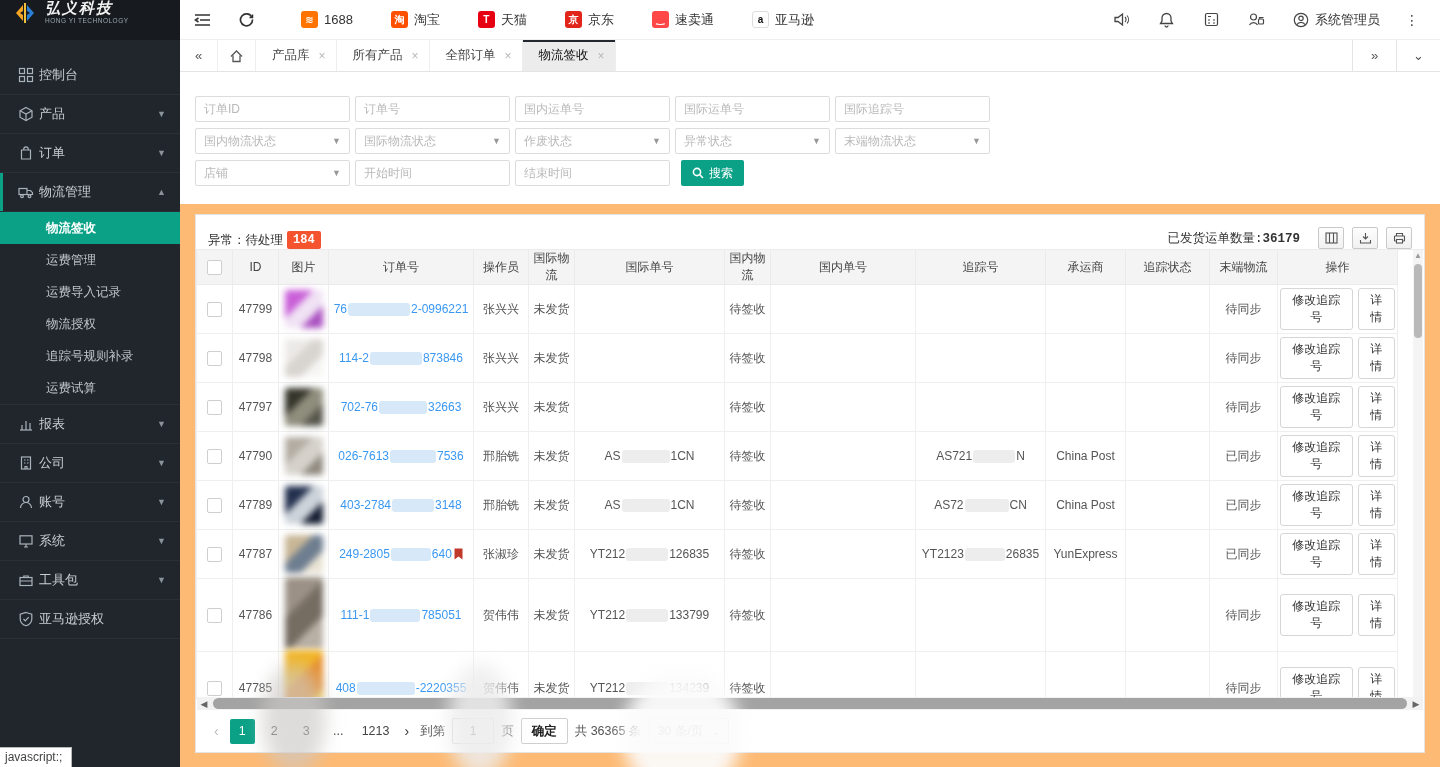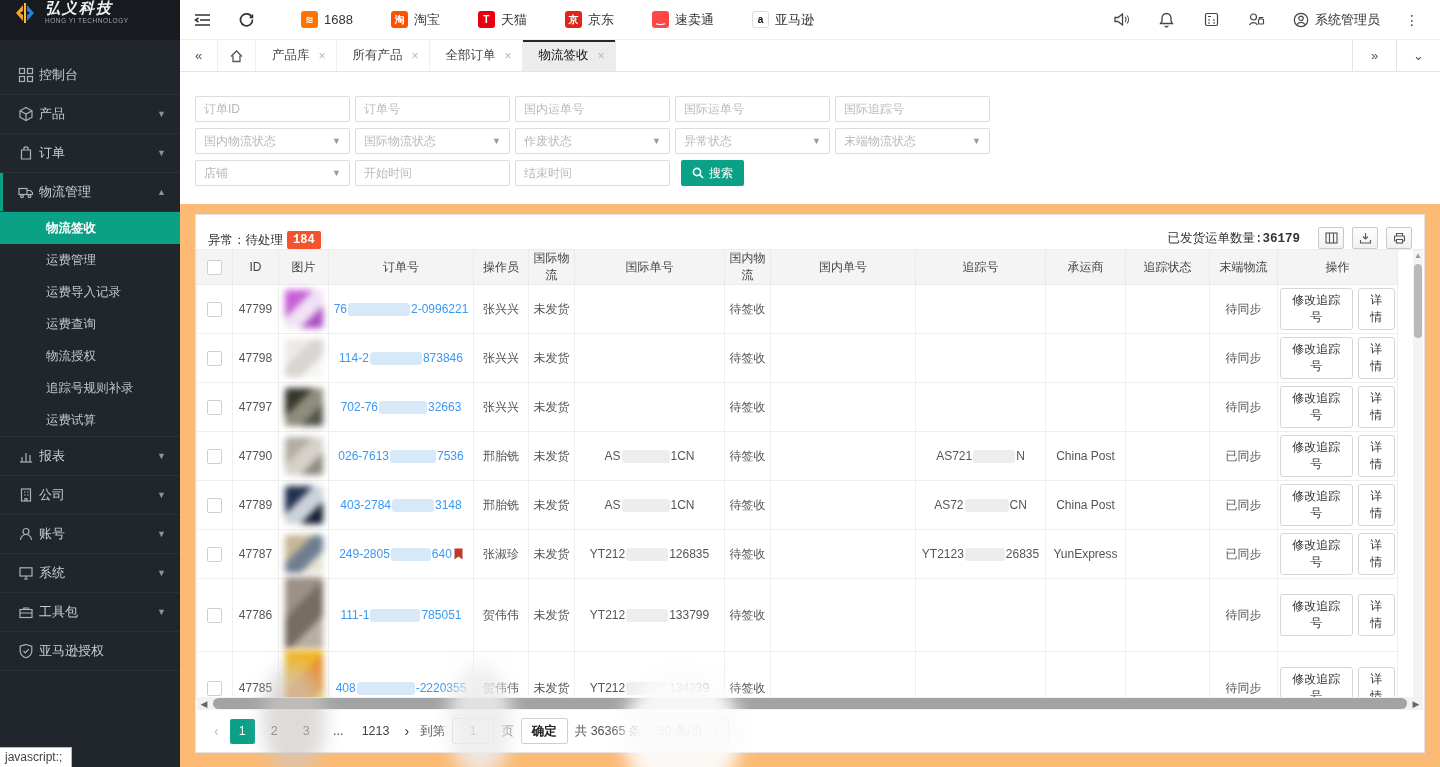--- a/index.html
+++ b/index.html
@@ -146,21 +146,20 @@
           <circle cx="4" cy="12.3" r="1.4"></circle>
           <circle cx="11.5" cy="12.3" r="1.4"></circle>
         </svg>
         <span class="nlabel">物流管理</span>
         <span class="chev">▲</span>
       </div>
       <div class="submenu">
         <div class="sub-item active">物流签收</div>
         <div class="sub-item">运费管理</div>
         <div class="sub-item">运费导入记录</div>
-        <div class="sub-item">运费查询</div>
         <div class="sub-item">物流授权</div>
         <div class="sub-item">追踪号规则补录</div>
         <div class="sub-item">运费试算</div>
       </div>
       <div class="nav-item">
         <svg viewBox="0 0 16 16" class="nicon" fill="none" stroke="currentColor" stroke-width="1.2">
           <path d="M2 14 H14"></path>
           <path d="M4 14 V9 M8 14 V5 M12 14 V7"></path>
         </svg>
         <span class="nlabel">报表</span>

